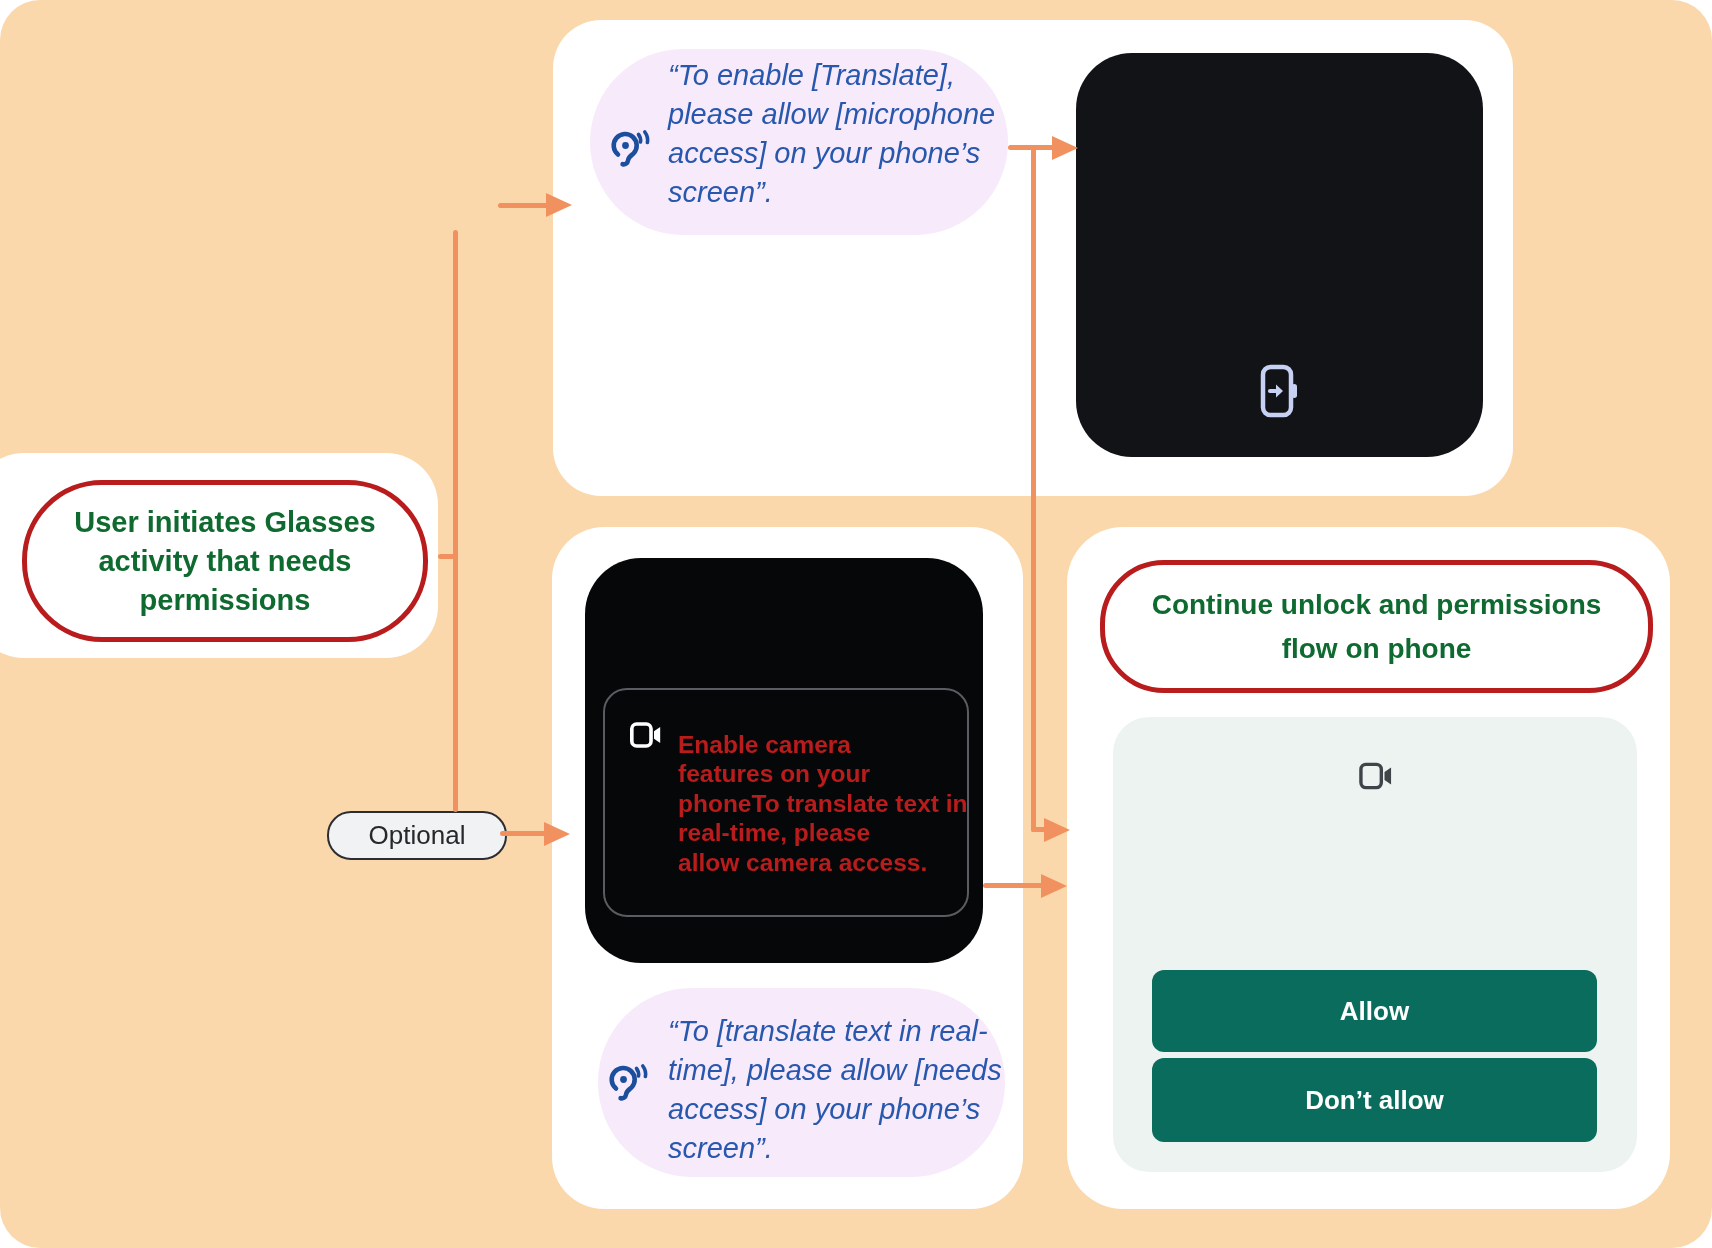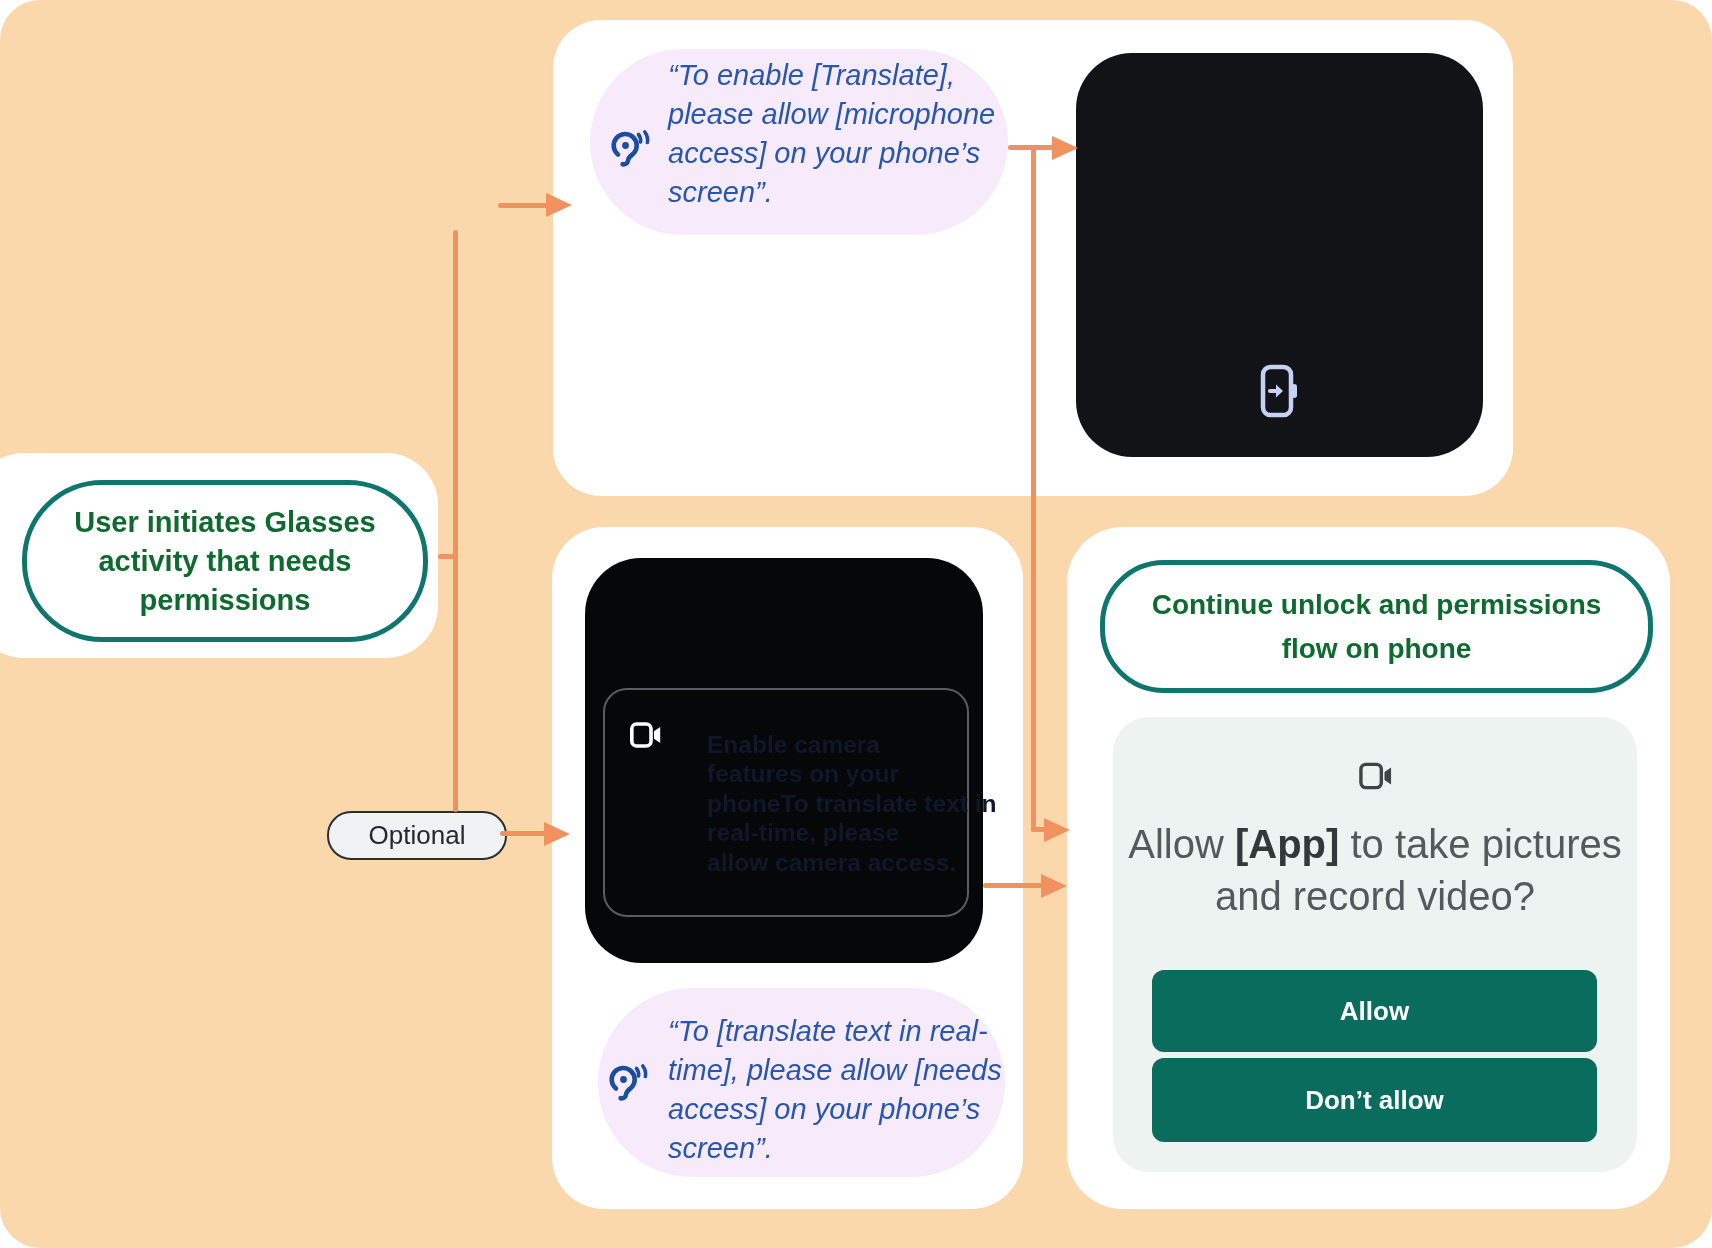--- a/index.html
+++ b/index.html
@@ -6,21 +6,21 @@
   .canvas{position:relative;width:1712px;height:1248px;background:#FAD8AC;border-radius:40px;overflow:hidden;}
 
   
   .card{position:absolute;background:#ffffff;}
   .card-top{left:553px;top:20px;width:960px;height:476px;border-radius:48px;}
   .card-start{left:-28px;top:453px;width:466px;height:205px;border-radius:52px;}
   .card-bottom{left:552px;top:527px;width:471px;height:682px;border-radius:52px;}
   .card-right{left:1067px;top:527px;width:603px;height:682px;border-radius:56px;}
 
   
-  .green-node{position:absolute;border:5px solid #0f766e;color:#0F6A30;font-weight:bold;
+  .green-node{position:absolute;border:5px solid #b91c1c;color:#0F6A30;font-weight:bold;
     display:flex;align-items:center;justify-content:center;text-align:center;white-space:pre-line;background:#fff;}
   .start-node{left:22px;top:480px;width:396px;height:152px;border-radius:80px;font-size:29px;line-height:39px;}
   .continue-node{left:1100px;top:560px;width:543px;height:123px;border-radius:64px;font-size:28px;line-height:44px;}
 
   
   .gray-pill{position:absolute;background:#F1F2F3;border:2.5px solid #2C2E31;border-radius:24px;
     color:#26282B;font-size:26px;display:flex;align-items:center;justify-content:center;}
   .required-pill{left:303px;top:185px;width:195px;height:45px;}
   .optional-pill{left:327px;top:811px;width:176px;height:45px;}
 
@@ -35,21 +35,21 @@
   .hearing-mic{left:608px;top:126px;}
   .hearing-cam{left:606px;top:1060px;}
 
   
   .screen{position:absolute;background:#121316;}
   .screen-top{left:1076px;top:53px;width:407px;height:404px;border-radius:56px;}
   .screen-bottom{left:585px;top:558px;width:398px;height:405px;border-radius:56px;background:#060708;}
   .phone-icon-wrap{position:absolute;left:1260px;top:364px;width:38px;height:54px;}
   .prompt-box{position:absolute;left:603px;top:688px;width:362px;height:225px;border:2px solid #595D61;border-radius:24px;}
   .videocam-screen{position:absolute;left:630px;top:722px;width:32px;height:26px;color:#ffffff;}
-  .screen-text{position:absolute;left:678px;top:700px;width:290px;color:#0f172a;font-weight:bold;font-size:24.5px;line-height:29.5px;white-space:pre-line;margin-left:29px;}
+  .screen-text{position:absolute;left:678px;top:700px;width:290px;color:#b91c1c;font-weight:bold;font-size:24.5px;line-height:29.5px;white-space:pre-line;}
 
   
   .dialog{position:absolute;left:1113px;top:717px;width:524px;height:455px;border-radius:36px;background:#EDF3F0;}
   .videocam-dialog{position:absolute;left:1359px;top:762px;width:34px;height:28px;color:#3E4448;}
   .dialog-title{position:absolute;left:1113px;top:818px;width:524px;text-align:center;color:#53595D;
     font-size:40px;line-height:52px;white-space:pre-line;}
   .dialog-title b{color:#33383B;}
   .btn{position:absolute;left:1152px;width:445px;border-radius:12px;background:#0A6C5C;color:#ffffff;
     font-size:26px;font-weight:600;display:flex;align-items:center;justify-content:center;cursor:pointer;}
   .btn-allow{top:970px;height:82px;}
@@ -153,22 +153,20 @@
 access] on your phone’s
 screen”.</div>
 
   <div class="dialog"></div>
   <span class="videocam-dialog">
     <svg viewBox="0 0 30 24">
       <rect x="1.7" y="1.7" width="18" height="20.6" rx="4.5" fill="none" stroke="currentColor" stroke-width="3"></rect>
       <path d="M22.5 8.5 L28.3 4.5 V19.5 L22.5 15.5 Z" fill="currentColor"></path>
     </svg>
   </span>
-  <div class="dialog-title"><span>Allow </span><b>[App]</b><span> to take pictures
-and record video?</span></div>
   <div class="btn btn-allow">
     <span>Allow</span>
   </div>
   <div class="btn btn-dont">
     <span>Don’t allow</span>
   </div>
 
   <div class="oline v-left"></div>
   <div class="oline stub"></div>
   <div class="oline req-line"></div>

